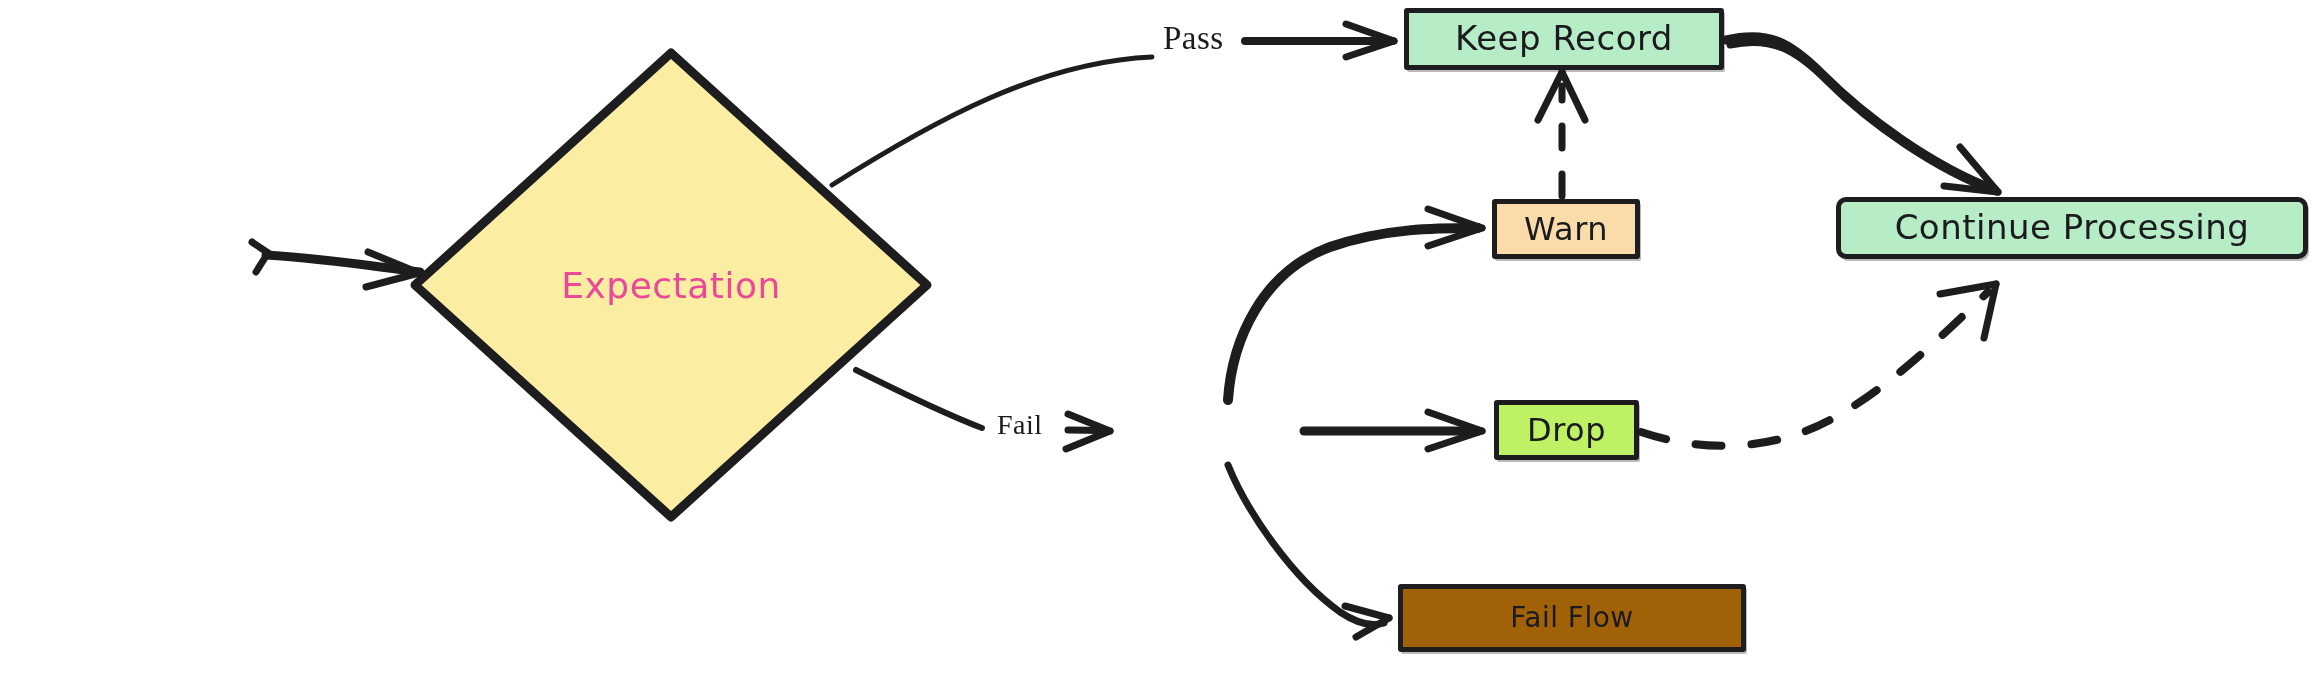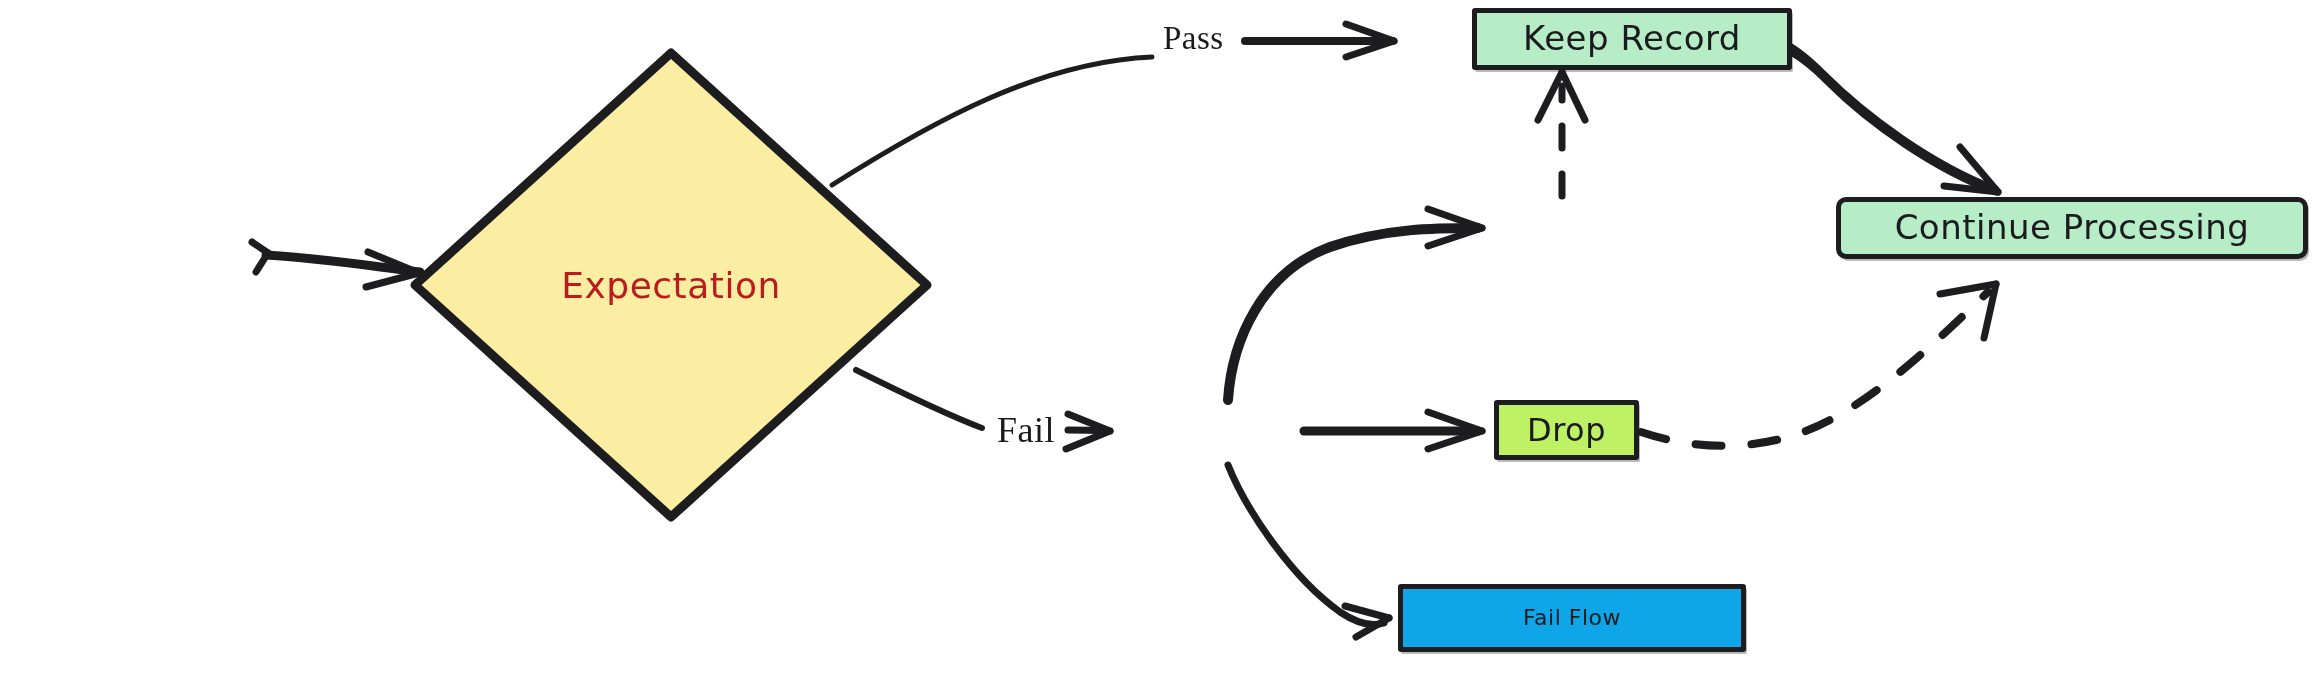--- a/index.html
+++ b/index.html
@@ -56,21 +56,21 @@
   .diamond-wrap svg {
     display: block;
     overflow: visible;
   }
   .diamond-label {
     position: absolute;
     inset: 0;
     display: flex;
     align-items: center;
     justify-content: center;
-    color: #b91c1c;
+    color: #ec4899;
     font-family: "DejaVu Sans", sans-serif;
     letter-spacing: 0.5px;
     pointer-events: none;
   }
   .edge-label {
     position: absolute;
     color: #1b1b1f;
     font-family: Liberation Serif, serif;
     letter-spacing: 0.5px;
     white-space: nowrap;
@@ -162,39 +162,42 @@
 
   <div class="diamond-wrap" style="left:410px; top:48px; width:522px; height:474px;">
     <svg width="522" height="474" viewBox="0 0 522 474">
       <polygon points="261,5 517,237 261,469 5,237" fill="#fbeea3" stroke="#1d1d1f" stroke-width="9" stroke-linejoin="round"></polygon>
     </svg>
     <div class="diamond-label" style="font-size:36px;">
       <span>Expectation</span>
     </div>
   </div>
 
-  <div class="node rect" style="left:1472px; top:8px; width:320px; height:62px; background:#b6ecc6; font-size:34px;">
+  <div class="node rect" style="left:1404px; top:8px; width:320px; height:62px; background:#b6ecc6; font-size:34px;">
     <span class="label">Keep Record</span>
   </div>
 
+  <div class="node rect" style="left:1492px; top:199px; width:148px; height:60px; background:#fadcab; font-size:32px;">
+    <span class="label">Warn</span>
+  </div>
 
   <div class="node rect" style="left:1836px; top:197px; width:472px; height:62px; background:#b6ecc6; font-size:34px;border-radius:10px;">
     <span class="label">Continue Processing</span>
   </div>
 
 
   <div class="node rect" style="left:1494px; top:400px; width:145px; height:60px; background:#bef264; font-size:32px;">
     <span class="label">Drop</span>
   </div>
 
-  <div class="node rect" style="left:1398px; top:584px; width:348px; height:68px; background:#0ea5e9; font-size:22px;">
+  <div class="node rect" style="left:1398px; top:584px; width:348px; height:68px; background:#a16207; font-size:28px;">
     <span class="label">Fail Flow</span>
   </div>
 
   <div class="edge-label" style="left:1163px; top:20px; font-size:33px;">
     <span>Pass</span>
   </div>
 
-  <div class="edge-label" style="left:997px; top:409px; font-size:36px;">
+  <div class="edge-label" style="left:997px; top:409px; font-size:28px;">
     <span>Fail</span>
   </div>
 
 </div>
 
 </body></html>

